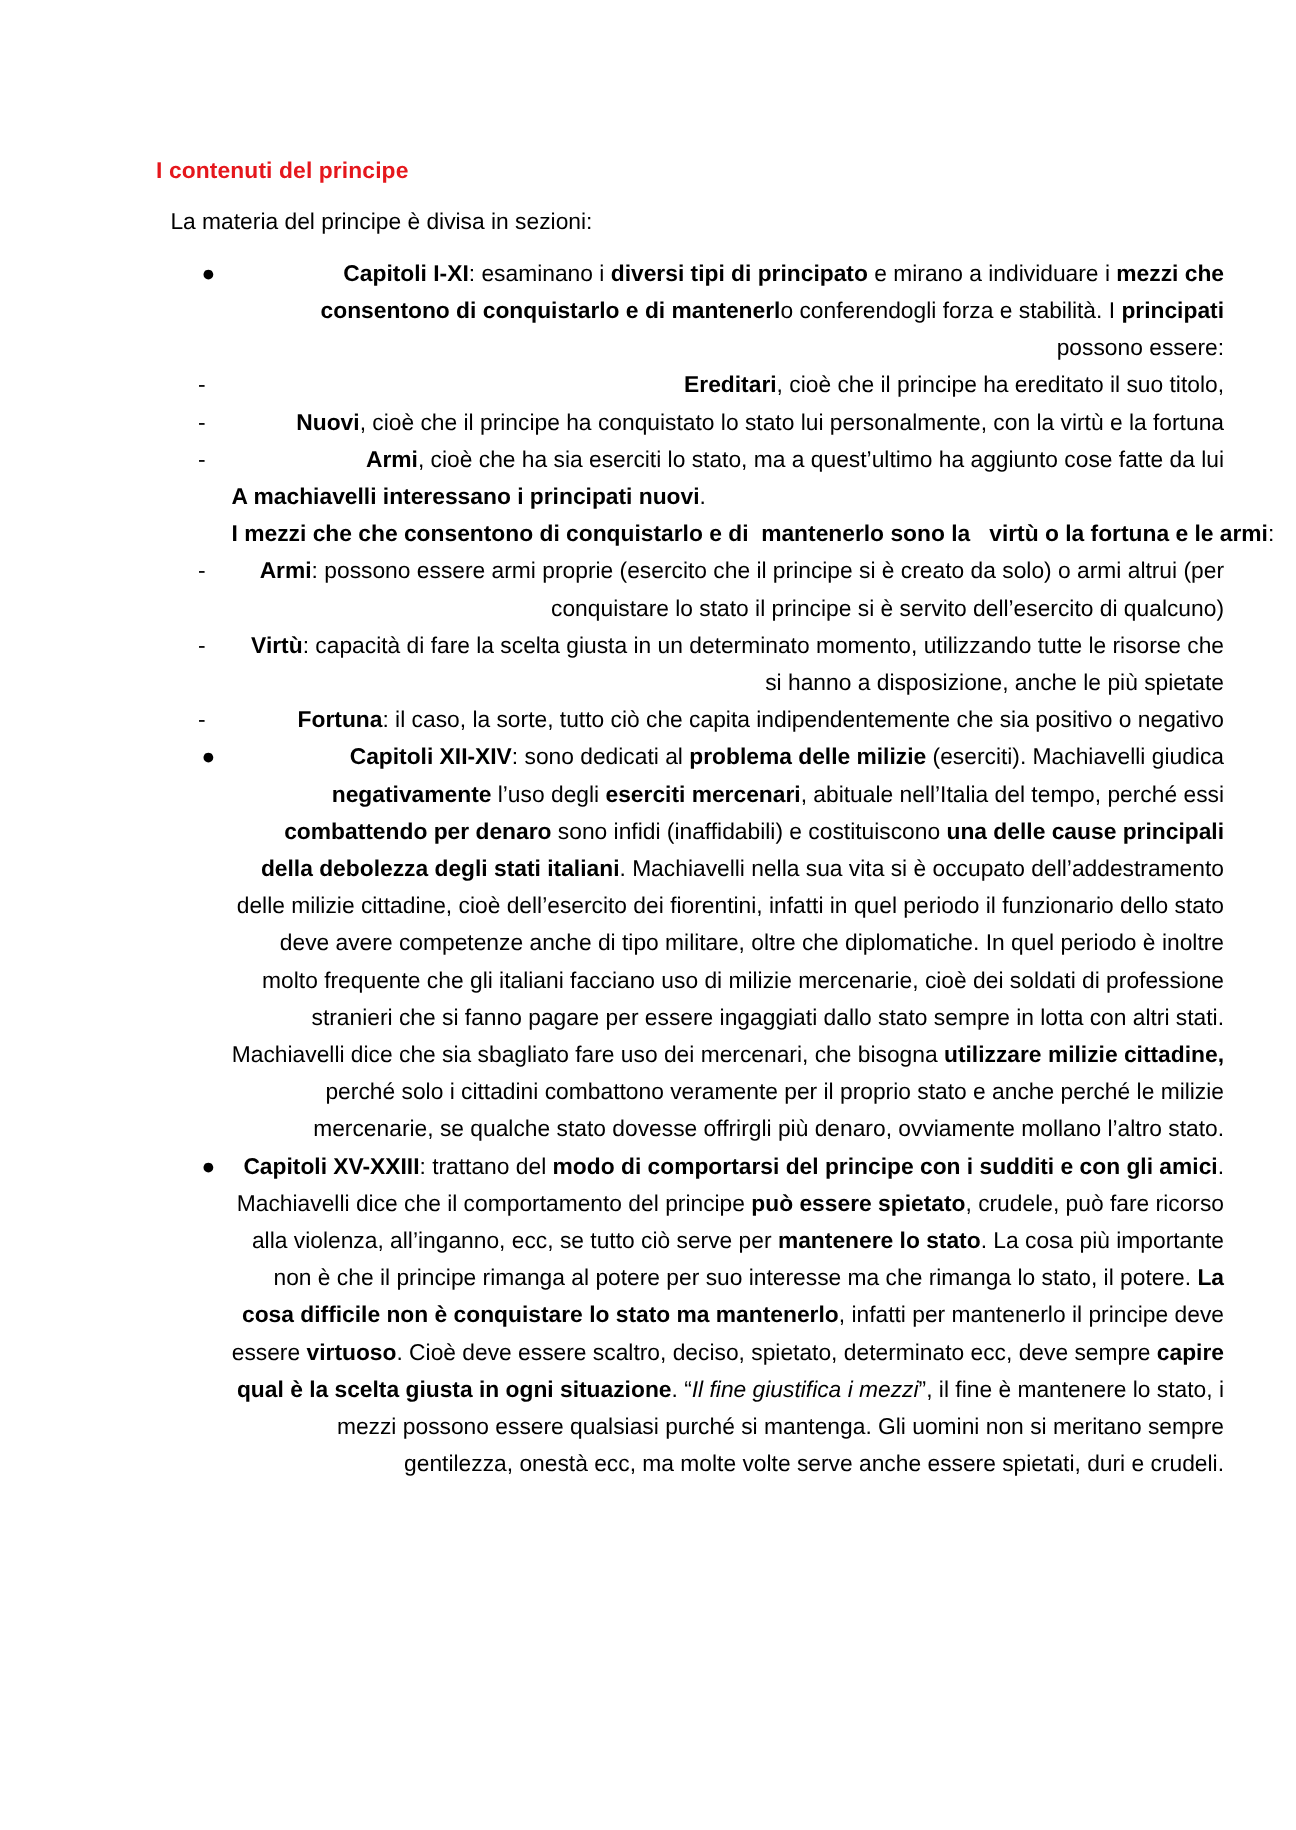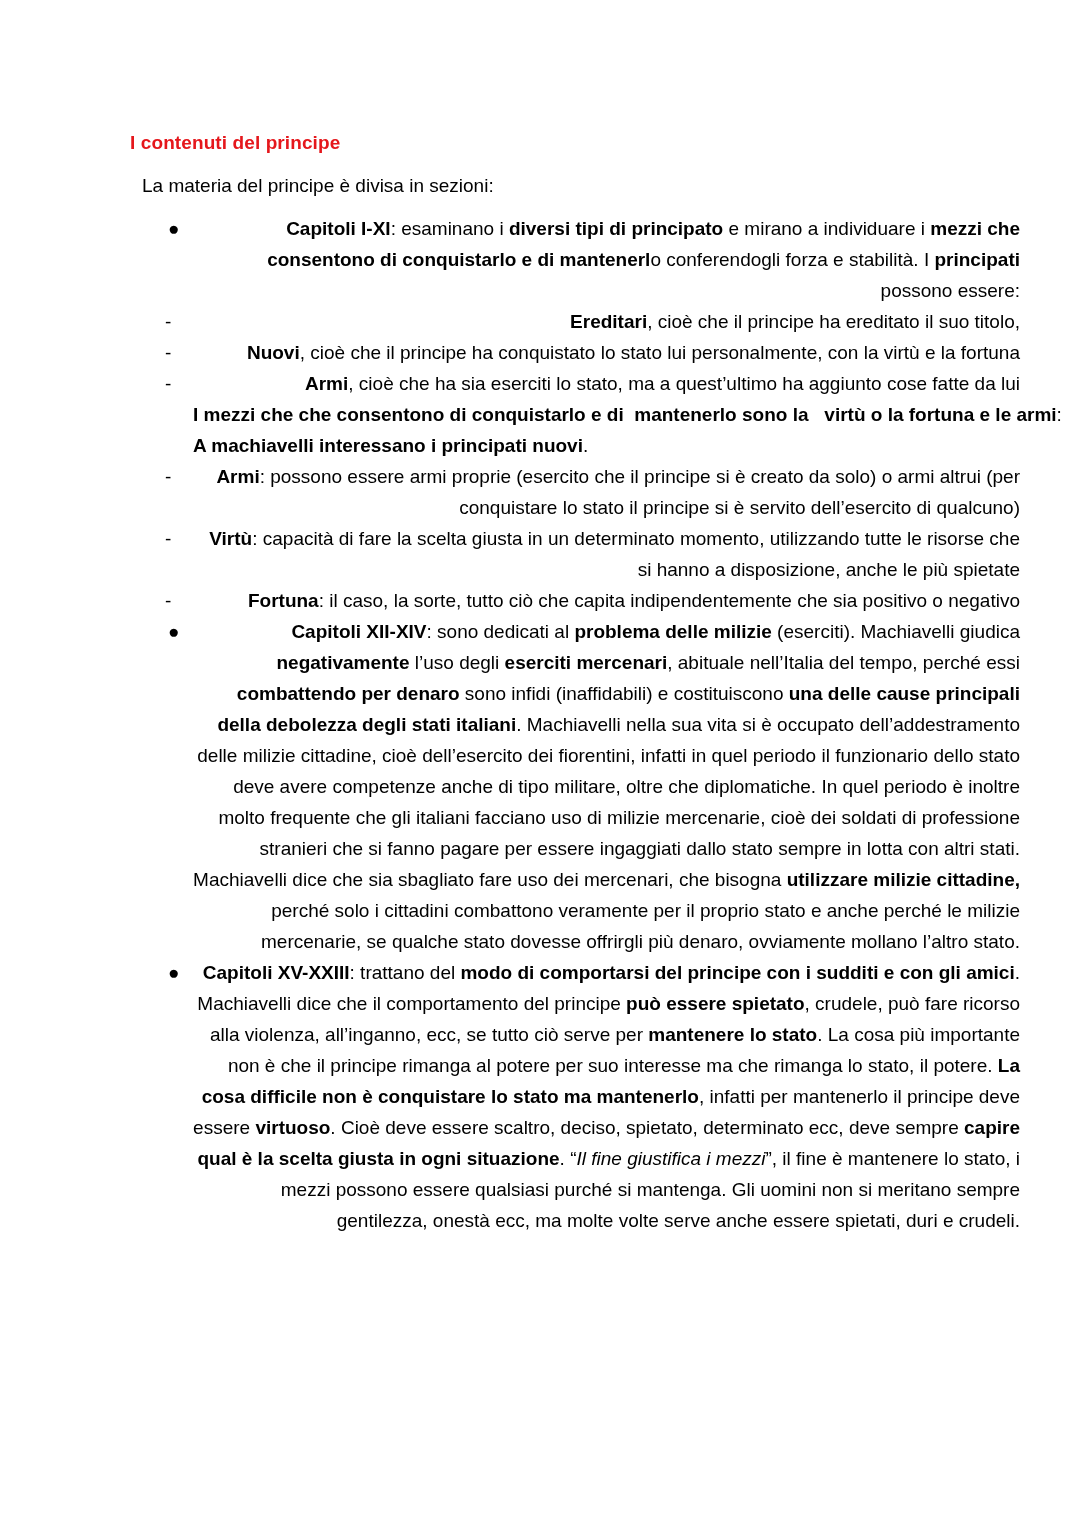--- a/index.html
+++ b/index.html
@@ -108,23 +108,23 @@
       </span>
     </div>
 
     <div class="row">
       <span class="marker dash">-</span>
       <span class="row-text">
         <b>Armi</b><span>, cioè che ha sia eserciti lo stato, ma a quest’ultimo ha aggiunto cose fatte da lui</span>
       </span>
     </div>
 
+    <p class="hang-para"><b>A machiavelli interessano i principati nuovi</b><span>.</span></p>
+
     <p class="hang-para"><b class="nbsp-gap">I mezzi che che consentono di conquistarlo e di  mantenerlo sono la   virtù o la fortuna e le armi</b><span>:</span></p>
-
-    <p class="hang-para"><b>A machiavelli interessano i principati nuovi</b><span>.</span></p>
 
     <div class="row">
       <span class="marker dash">-</span>
       <span class="row-text">
         <b>Armi</b><span>: possono essere armi proprie (esercito che il principe si è creato da solo) o armi altrui (per conquistare lo stato il principe si è servito dell’esercito di qualcuno)</span>
       </span>
     </div>
 
     <div class="row">
       <span class="marker dash">-</span>

